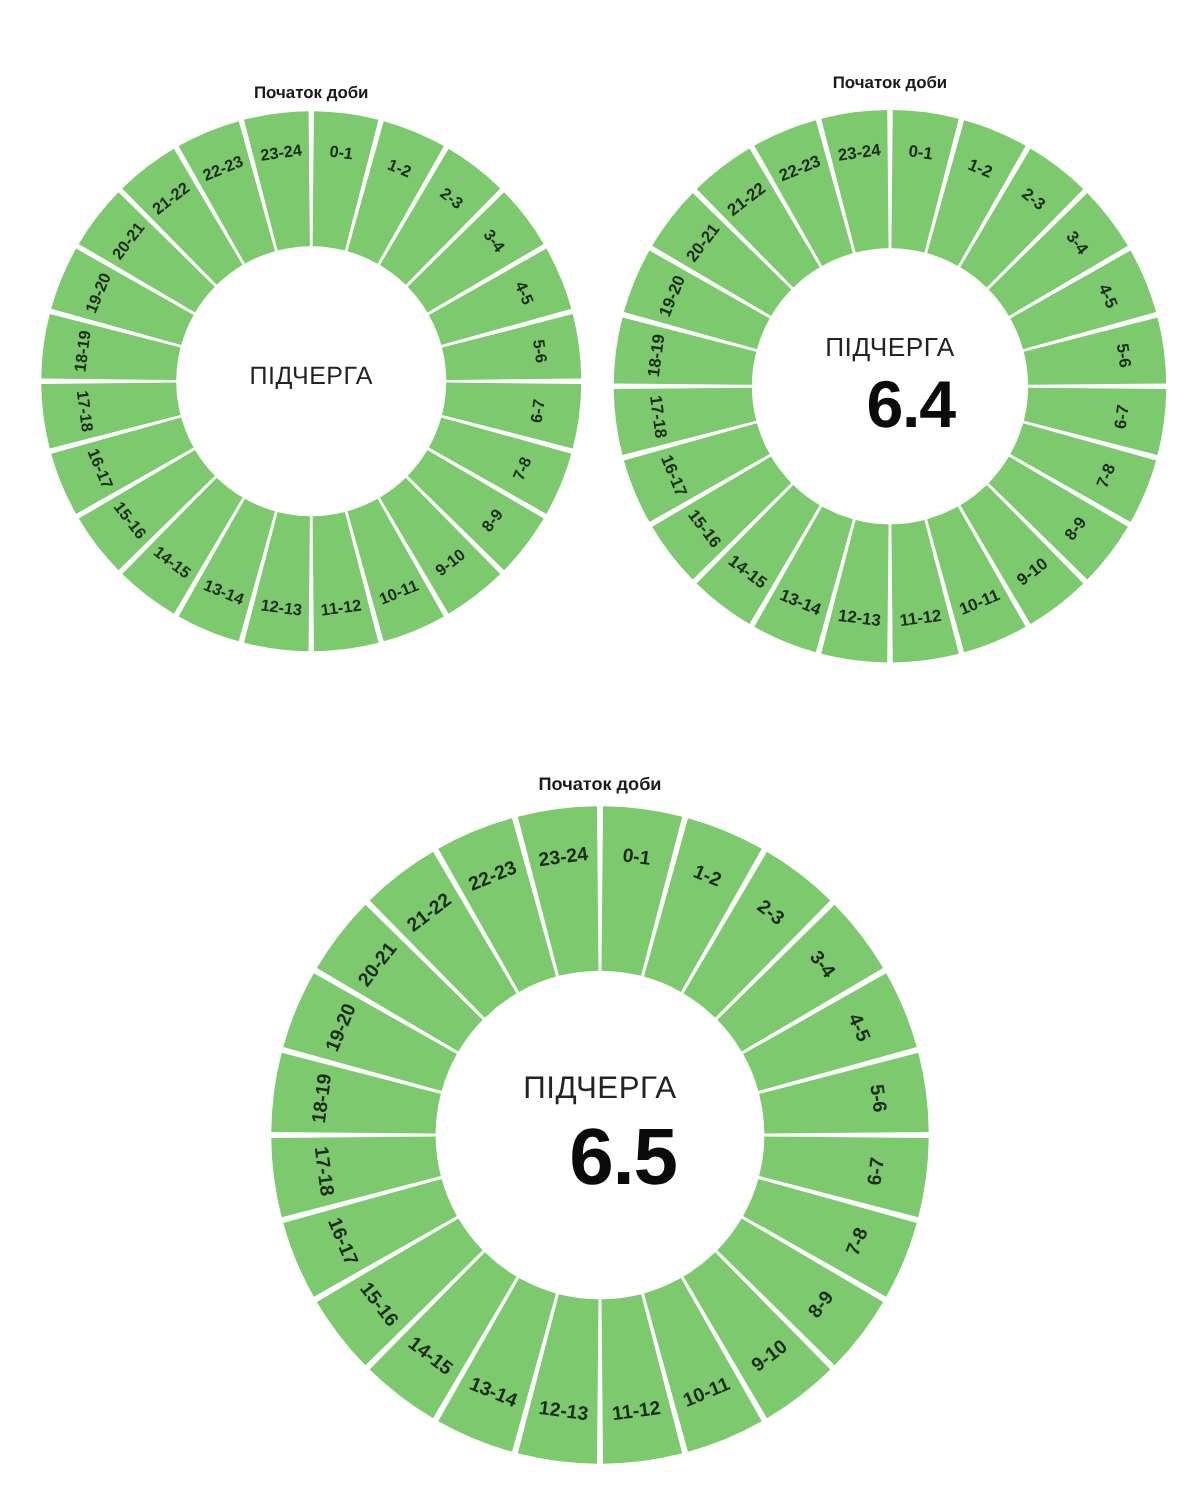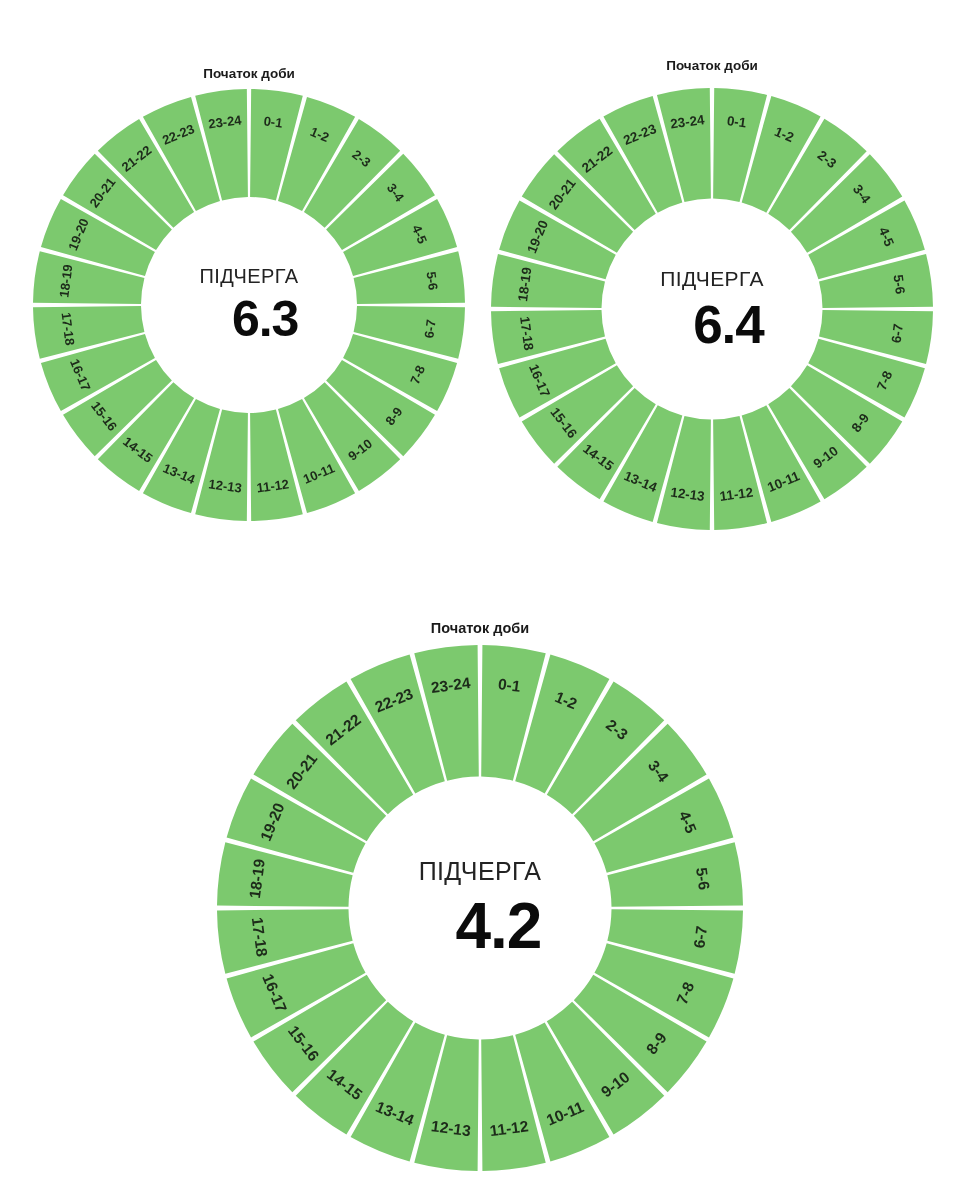--- a/index.html
+++ b/index.html
@@ -145,21 +145,20 @@
       <text x="178.74" y="135.38" class="seg-label" font-size="13" transform="rotate(-22.50 178.74 135.38)">22-23</text>
       <path d="M195.19170267646695 95.8094955808408A216 216 0 0 1 246.83233745516006 89.01087703522731L247.91616872758004 197.00543851761364A108 108 0 0 0 222.09585133823347 200.4047477904204Z" fill="#7cc96e" class="seg" stroke-width="0">
         <title>23-24</title>
       </path>
       <text x="225.04" y="122.97" class="seg-label" font-size="13" transform="rotate(-7.50 225.04 122.97)">23-24</text>
     </svg>
   </div>
 <div class="start-label" style="left:249px;top:66px;font-size:13.5px;">Початок доби</div>
 <div class="center-box" style="left:249px;top:305px;">
   <div class="center-title" style="font-size:20px;margin-bottom:8px;">ПІДЧЕРГА</div>
-  <div class="center-value" style="font-size:50px;">6.3</div>
 </div>
 
 <div class="donut" id="chart1" style="left:0px;top:0px;">
     <svg width="960" height="1201" viewBox="0 0 960 1201" style="position: absolute; left: 0px; top: 0px;">
       <path d="M714.2178399185631 88.01112881845017A221 221 0 0 1 767.0538597615778 94.96712279336026L739.5269298807889 201.98356139668013A110.5 110.5 0 0 0 713.1089199592816 198.5055644092251Z" fill="#7cc96e" class="seg" stroke-width="0">
         <title>0-1</title>
       </path>
       <text x="736.52" y="122.76" class="seg-label" font-size="13.4" transform="rotate(7.50 736.52 122.76)">0-1</text>
       <path d="M771.3383974734077 96.11516121318576A221 221 0 0 1 820.573729879772 116.50910364384944L766.2868649398861 212.75455182192474A110.5 110.5 0 0 0 741.6691987367038 202.55758060659286Z" fill="#7cc96e" class="seg" stroke-width="0">
         <title>1-2</title>
@@ -357,14 +356,14 @@
       <text x="394.45" y="701.47" class="seg-label" font-size="15.5" transform="rotate(-22.50 394.45 701.47)">22-23</text>
       <path d="M414.26116536670906 653.3484623626694A263 263 0 0 1 477.5901703572594 645.0110406859387L478.79508517862973 776.5055203429694A131.5 131.5 0 0 0 447.13058268335453 780.6742311813347Z" fill="#7cc96e" class="seg" stroke-width="0">
         <title>23-24</title>
       </path>
       <text x="450.82" y="686.36" class="seg-label" font-size="15.5" transform="rotate(-7.50 450.82 686.36)">23-24</text>
     </svg>
   </div>
 <div class="start-label" style="left:480px;top:620px;font-size:14.5px;">Початок доби</div>
 <div class="center-box" style="left:480px;top:908px;">
   <div class="center-title" style="font-size:25px;margin-bottom:10px;">ПІДЧЕРГА</div>
-  <div class="center-value" style="font-size:64px;">4.2</div>
+  <div class="center-value" style="font-size:64px;">6.5</div>
 </div>
 
 </body></html>

